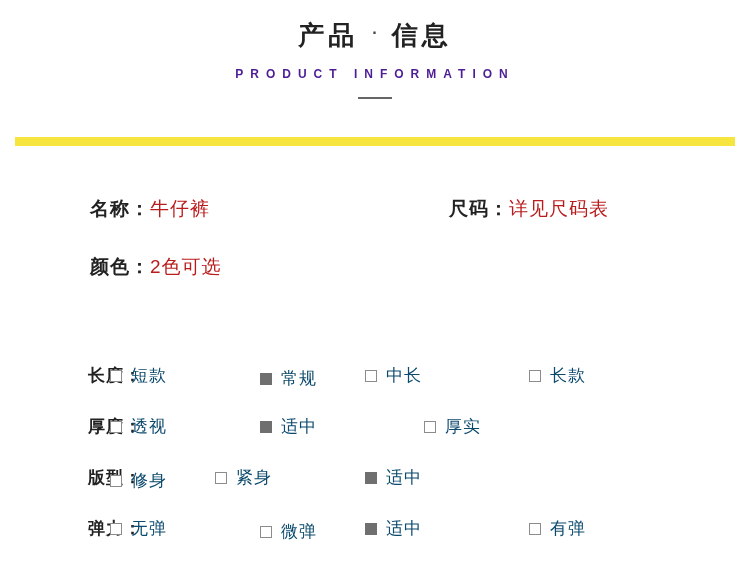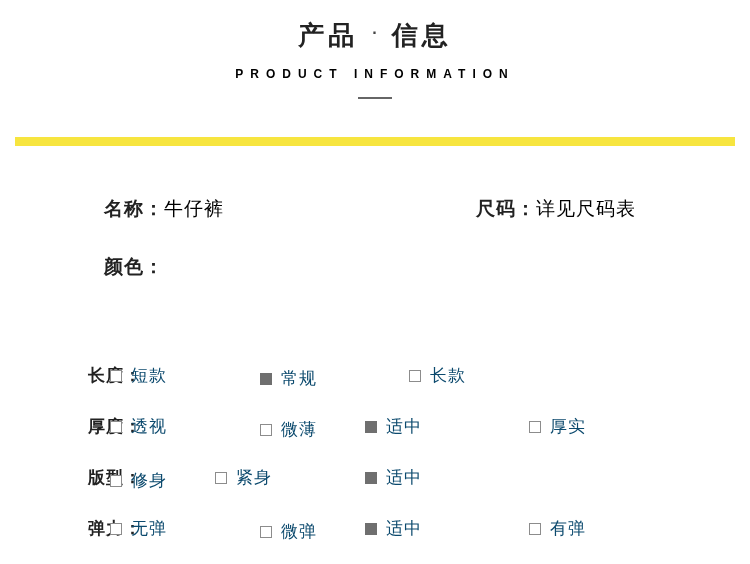--- a/index.html
+++ b/index.html
@@ -38,21 +38,21 @@
   .title-dot {
     font-size: 16px;
     color: #444444;
     letter-spacing: 0;
     transform: translateY(-3px);
   }
   .subtitle {
     margin-top: 14px;
     font-size: 12px;
     letter-spacing: 7px;
-    color: #000000;
+    color: #4c1d95;
     font-weight: bold;
   }
   .divider-short {
     margin: 16px auto 0;
     width: 34px;
     height: 2px;
     background: #666666;
   }
 
   
@@ -61,42 +61,42 @@
     left: 15px;
     right: 15px;
     top: 137px;
     height: 9px;
     background: #f7e53f;
   }
 
   
   .info-block {
     position: absolute;
-    left: 16px;
+    left: 2px;
     right: 0;
     top: 196px;
   }
   .info-row {
     display: flex;
     margin-bottom: 32px;
   }
   .info-cell {
     display: flex;
     align-items: baseline;
     font-size: 19px;
   }
   .info-cell.left { margin-left: 88px; width: 355px; }
-  .info-cell.right { margin-left: 17px; }
+  .info-cell.right { margin-left: 4px; }
   .info-label {
     font-weight: bold;
     color: #222222;
     letter-spacing: 1px;
   }
   .info-value {
-    color: #000000;
+    color: #b91c1c;
     letter-spacing: 1px;
   }
 
   
   .spec-block {
     position: absolute;
     left: 0;
     right: 0;
     top: 350px;
   }
@@ -167,52 +167,53 @@
       </div>
       <div class="info-cell right">
         <span class="info-label">尺码：</span>
         <span class="info-value">详见尺码表</span>
       </div>
     </div>
 
     <div class="info-row">
       <div class="info-cell left">
         <span class="info-label">颜色：</span>
+        <span class="info-value">2色可选</span>
       </div>
     </div>
 
   </div>
 
   <div class="spec-block">
 
     <div class="spec-row">
       <div class="spec-label">长度：</div>
       <div class="opt opt-1">
         <span class="box"></span>
         <span class="opt-text">短款</span>
       </div>
       <div class="opt opt-2">
         <span class="box checked"></span>
         <span class="opt-text">常规</span>
       </div>
+      <div class="opt opt-3">
+        <span class="box"></span>
+        <span class="opt-text">中长</span>
+      </div>
       <div class="opt opt-4">
         <span class="box"></span>
         <span class="opt-text">长款</span>
       </div>
     </div>
 
     <div class="spec-row">
       <div class="spec-label">厚度：</div>
       <div class="opt opt-1">
         <span class="box"></span>
         <span class="opt-text">透视</span>
-      </div>
-      <div class="opt opt-2">
-        <span class="box"></span>
-        <span class="opt-text">微薄</span>
       </div>
       <div class="opt opt-3">
         <span class="box checked"></span>
         <span class="opt-text">适中</span>
       </div>
       <div class="opt opt-4">
         <span class="box"></span>
         <span class="opt-text">厚实</span>
       </div>
     </div>

